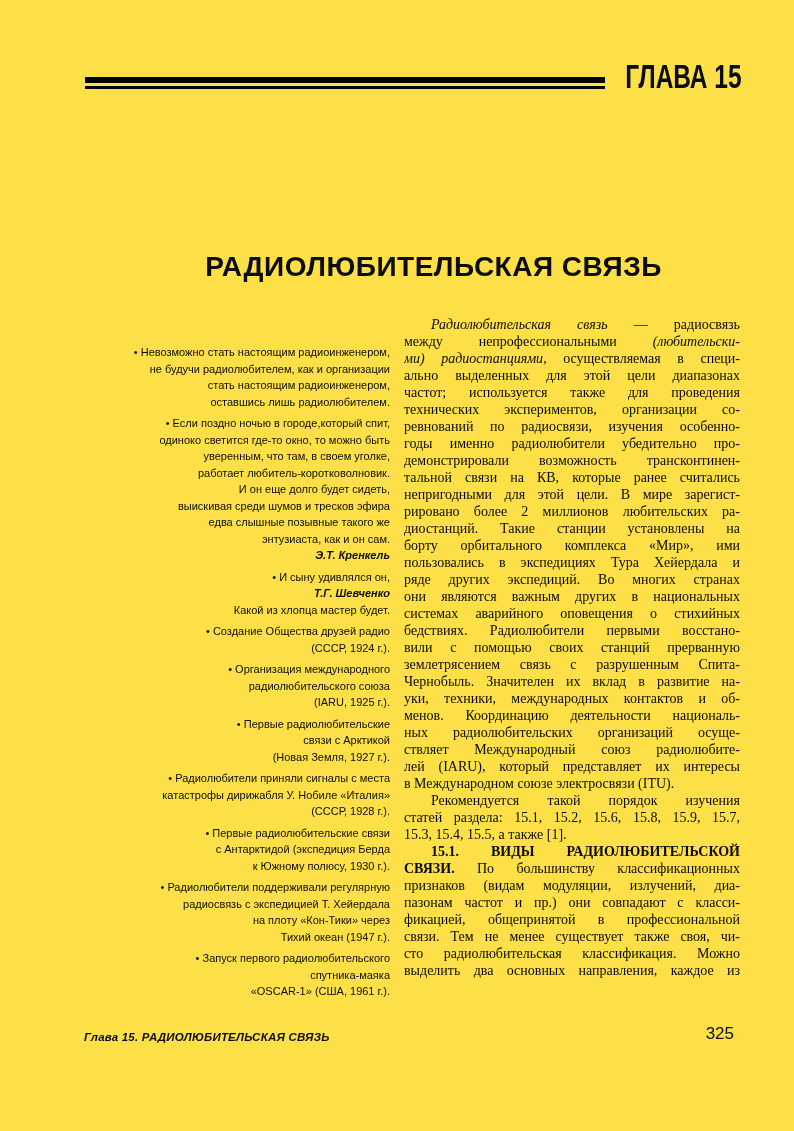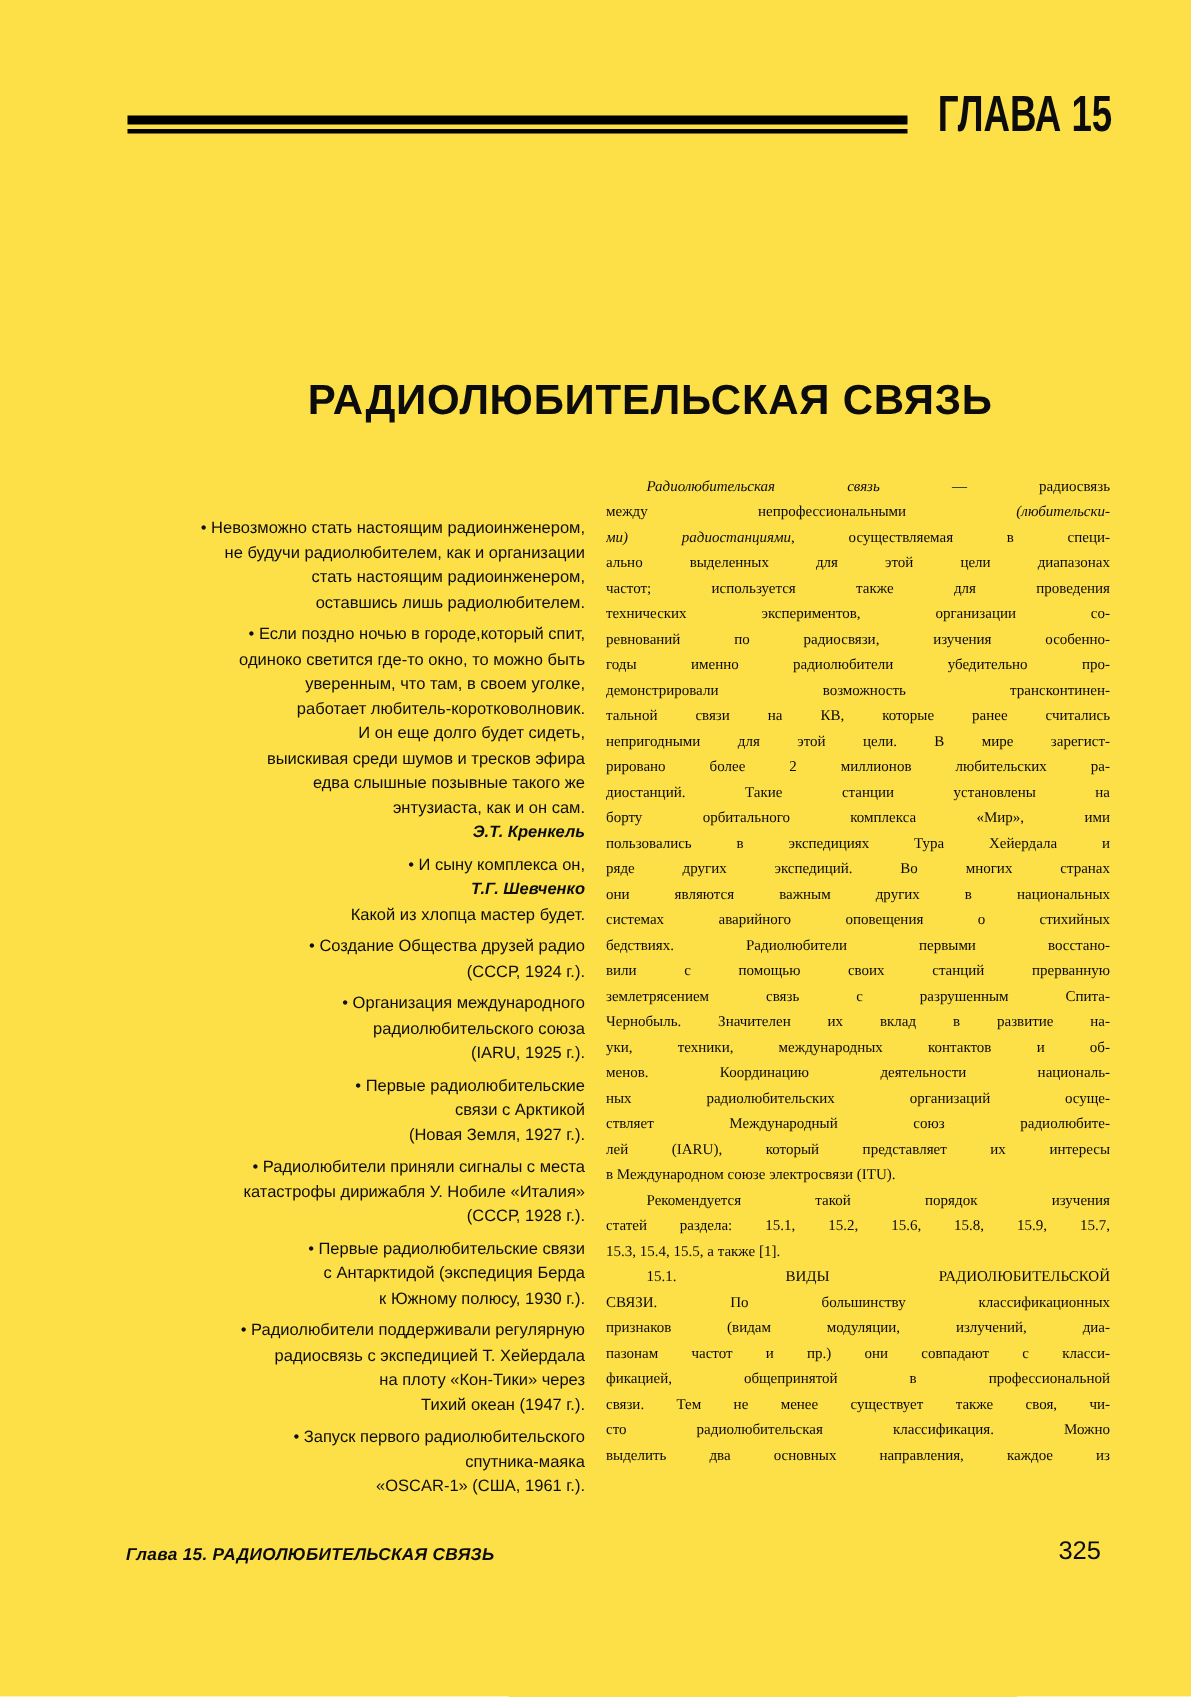--- a/index.html
+++ b/index.html
@@ -40,32 +40,32 @@
     font-family:"Liberation Sans", sans-serif;
     font-size:11px; line-height:16.5px;
     text-align:right; color:#0d0d0d;
   }
   .epi-block { margin-bottom:5px; }
   .epi-line { white-space:nowrap; }
 
   
   .body-col {
     position:absolute; left:404px; top:316px; width:336px;
-    font-size:10px; line-height:17px; color:#0a0a0a;
+    font-size:14px; line-height:17px; color:#0a0a0a;
   }
   .bpara { margin:0; }
   .bline {
     height:17px; overflow:hidden;
     text-align:justify; text-align-last:justify;
   }
   .bline.ragged { text-align-last:left; }
   .bline.indent { padding-left:27px; box-sizing:border-box; }
 
   .i  { font-style:italic; }
-  .b  { font-weight:400; }
+  .b  { font-weight:700; }
   .bi { font-weight:700; font-style:italic; }
 
   
   .footer-chapter {
     position:absolute; left:84px; top:1031px;
     font-family:"Liberation Sans", sans-serif;
     font-style:italic; font-weight:700;
     font-size:11.5px; letter-spacing:0.2px;
   }
   .footer-page {
@@ -99,21 +99,21 @@
         <div class="epi-line">одиноко светится где-то окно, то можно быть</div>
         <div class="epi-line">уверенным, что там, в своем уголке,</div>
         <div class="epi-line">работает любитель-коротковолновик.</div>
         <div class="epi-line">И он еще долго будет сидеть,</div>
         <div class="epi-line">выискивая среди шумов и тресков эфира</div>
         <div class="epi-line">едва слышные позывные такого же</div>
         <div class="epi-line">энтузиаста, как и он сам.</div>
         <div class="epi-line"><span class="bi">Э.Т. Кренкель</span></div>
       </div>
       <div class="epi-block">
-        <div class="epi-line">• И сыну комплекса он,</div>
+        <div class="epi-line">• И сыну удивлялся он,</div>
         <div class="epi-line"><span class="bi">Т.Г. Шевченко</span></div>
         <div class="epi-line">Какой из хлопца мастер будет.</div>
       </div>
       <div class="epi-block">
         <div class="epi-line">• Создание Общества друзей радио</div>
         <div class="epi-line">(СССР, 1924 г.).</div>
       </div>
       <div class="epi-block">
         <div class="epi-line">• Организация международного</div>
         <div class="epi-line">радиолюбительского союза</div>

